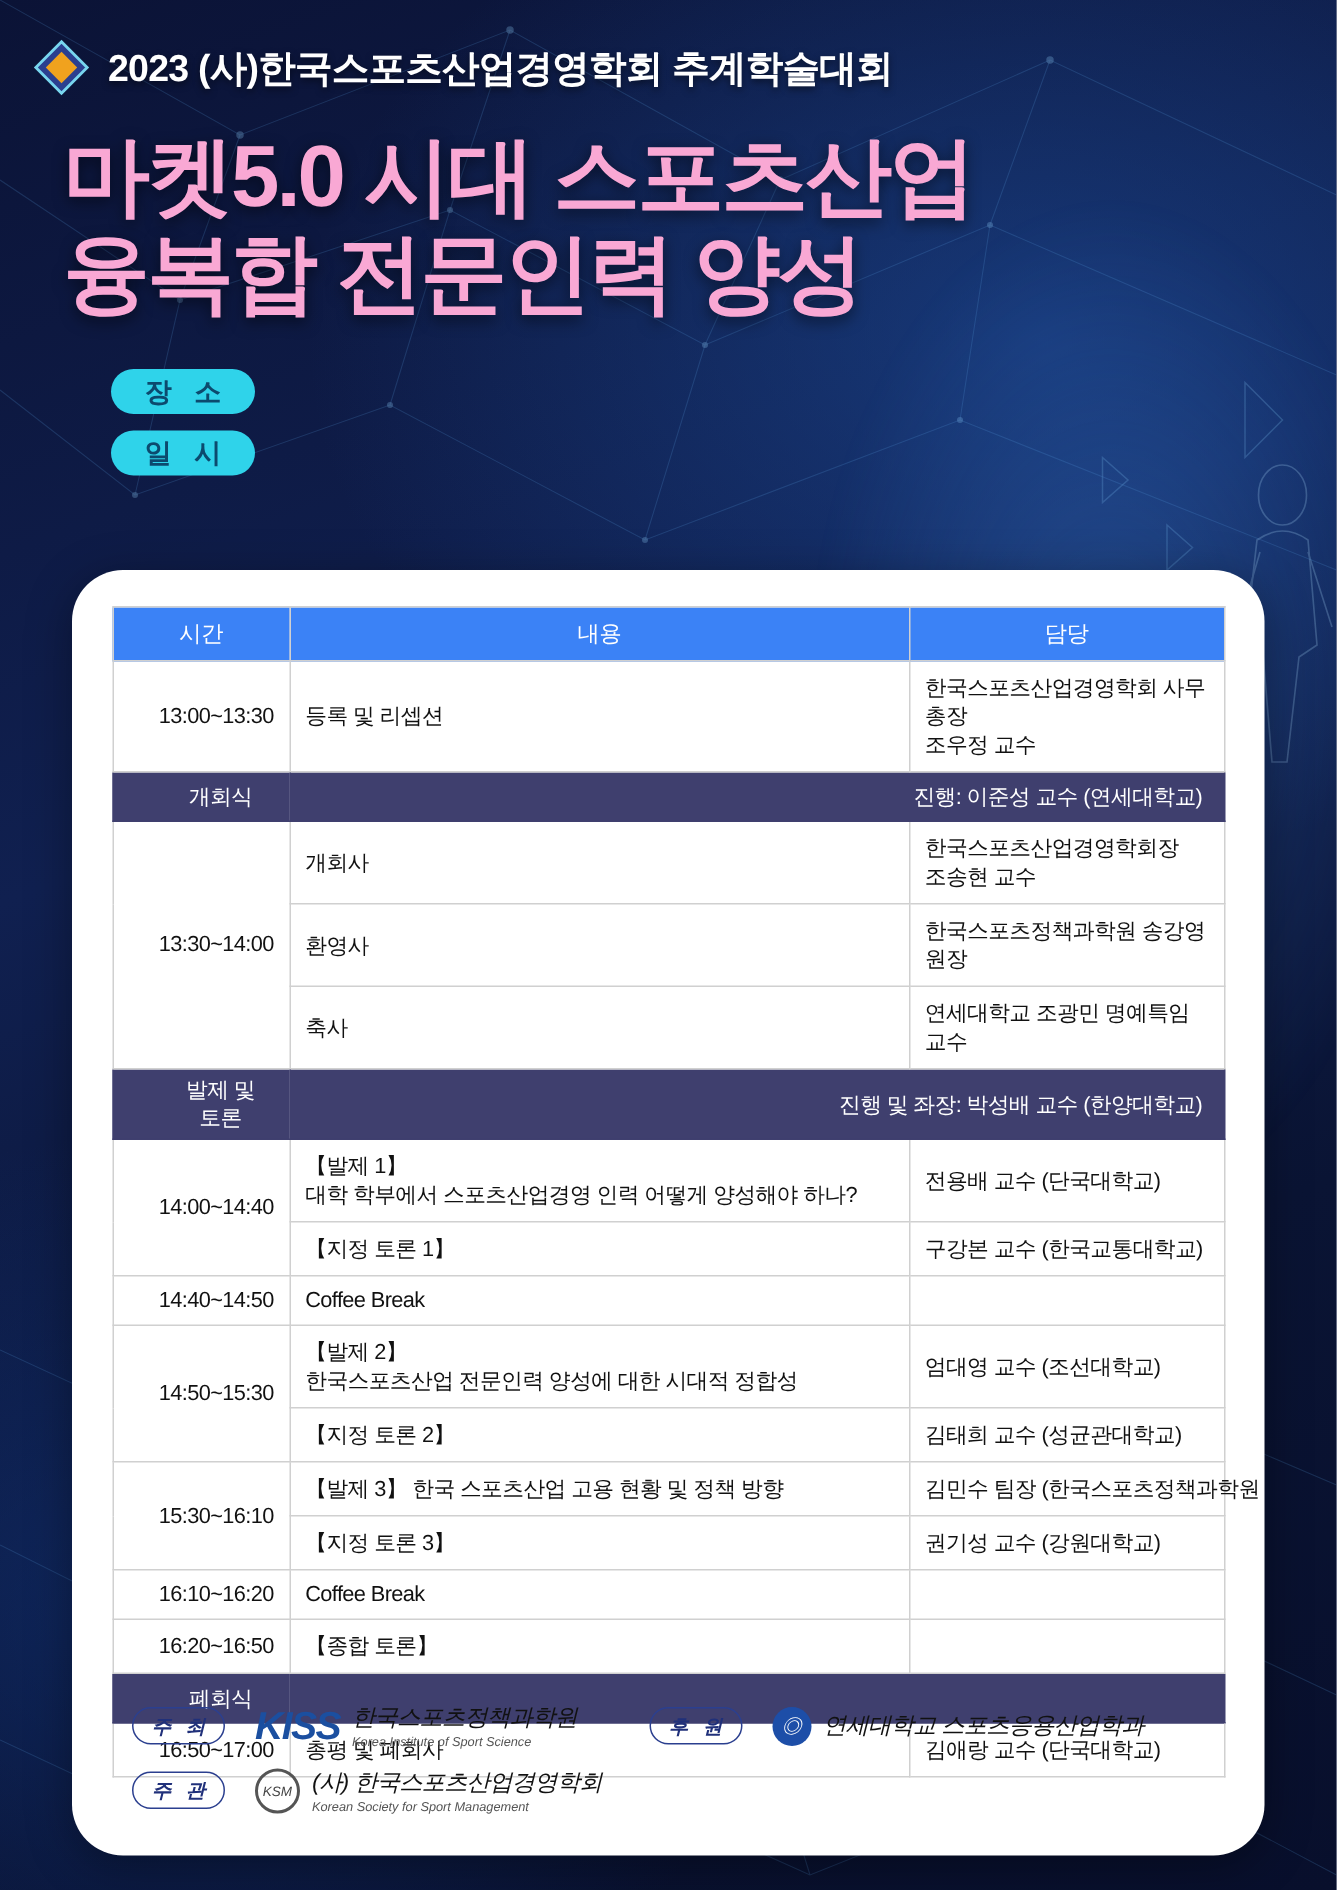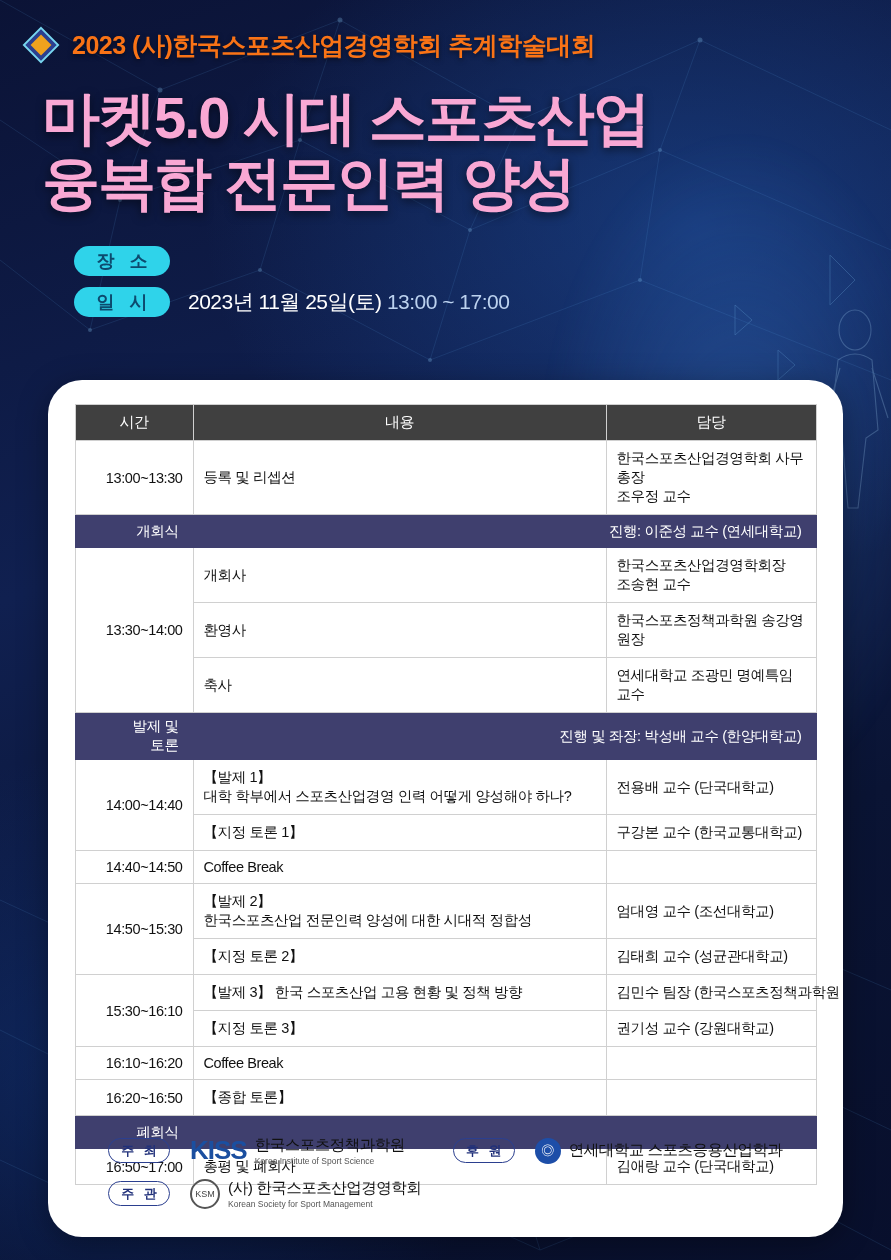--- a/index.html
+++ b/index.html
@@ -26,21 +26,21 @@
     position:absolute; right:-60px; top:120px; width:420px; height:700px;
     background: radial-gradient(ellipse at center, rgba(70,140,230,.30) 0%, rgba(10,20,60,0) 68%);
     filter: blur(6px);
   }
 
   
   .header { position: relative; padding: 26px 0 0 22px; }
   .kicker { display: flex; align-items: center; gap: 12px; }
   .diamond-logo { width: 38px; height: 38px; position: relative; flex: 0 0 auto; }
   .kicker-text {
-    color: #f97316; font-size: 25px; font-weight: bold; letter-spacing: -0.5px;
+    color: #ffffff; font-size: 25px; font-weight: bold; letter-spacing: -0.5px;
     text-shadow: 0 2px 5px rgba(0,0,0,.5);
   }
   .title {
     margin: 22px 0 0 20px;
     color: #f9a8d4;
     font-size: 58px; font-weight: bold; line-height: 1.12;
     letter-spacing: -2px;
     text-shadow: 0 3px 10px rgba(0,0,0,.55);
   }
   .title .line { display: block; white-space: nowrap; }
@@ -77,50 +77,51 @@
     font-size: 14.5px;
     color: #111;
   }
   table.schedule th, table.schedule td {
     border: 1px solid #d0d0d0;
     padding: 8px 10px;
     vertical-align: middle;
     letter-spacing: -0.4px;
   }
   thead th {
-    background: #404040;
+    background: #3b82f6;
     color: #ffffff;
     font-weight: normal;
     font-size: 15px;
     text-align: center;
     height: 34px;
     border-color: #3f3f6e;
   }
   .c-time { width: 118px; text-align: center; }
   .c-content { width: 413px; }
   .c-charge { width: 210px; }
 
   tr.section td {
     background: #3f3f6e;
     color: #ffffff;
     border-color: #3f3f6e;
     height: 33px;
     padding: 4px 14px;
   }
-  tr.section td.sec-left { text-align: right; padding-left: 40px; }
+  tr.section td.sec-left { text-align: center; padding-left: 40px; }
   tr.section td.sec-right { text-align: right; padding-right: 14px; }
 
   td.time { text-align: right; }
   .sub { display: block; }
   .nowrapish { white-space: nowrap; }
 
   
   .sponsors {
     position: absolute; left: 0; right: 0; bottom: 16px;
-    padding: 0 60px;
+    padding: 0 40px;
+    font-style: italic;
   }
   .sp-row { display: flex; align-items: center; margin-bottom: 12px; }
   .sp-tag {
     width: 62px; height: 25px; border: 1.6px solid #2b3f8f; border-radius: 13px;
     color: #20307a; font-size: 13px; font-weight: bold;
     display: flex; align-items: center; justify-content: center;
     letter-spacing: 3px; text-indent: 3px; flex: 0 0 auto;
   }
   .sp-item { display: flex; align-items: center; gap: 8px; margin-left: 20px; }
   .sp-name { font-size: 15.5px; color: #111; letter-spacing: -0.5px; }
@@ -214,23 +215,20 @@
     <span class="line">마켓5.0 시대 스포츠산업</span>
     <span class="line">융복합 전문인력 양성</span>
   </div>
 
   <div class="info">
     <div class="info-row">
       <span class="pill">장 소</span>
     </div>
     <div class="info-row">
       <span class="pill">일 시</span>
-      <span class="info-text">
-        <span>2023년 11월 25일(토) </span><span class="dim">13:00 ~ 17:00</span>
-      </span>
     </div>
   </div>
 </div>
 
 <div class="card">
   <table class="schedule">
     <colgroup>
         <col class="c-time">
         <col class="c-content">
         <col class="c-charge">

